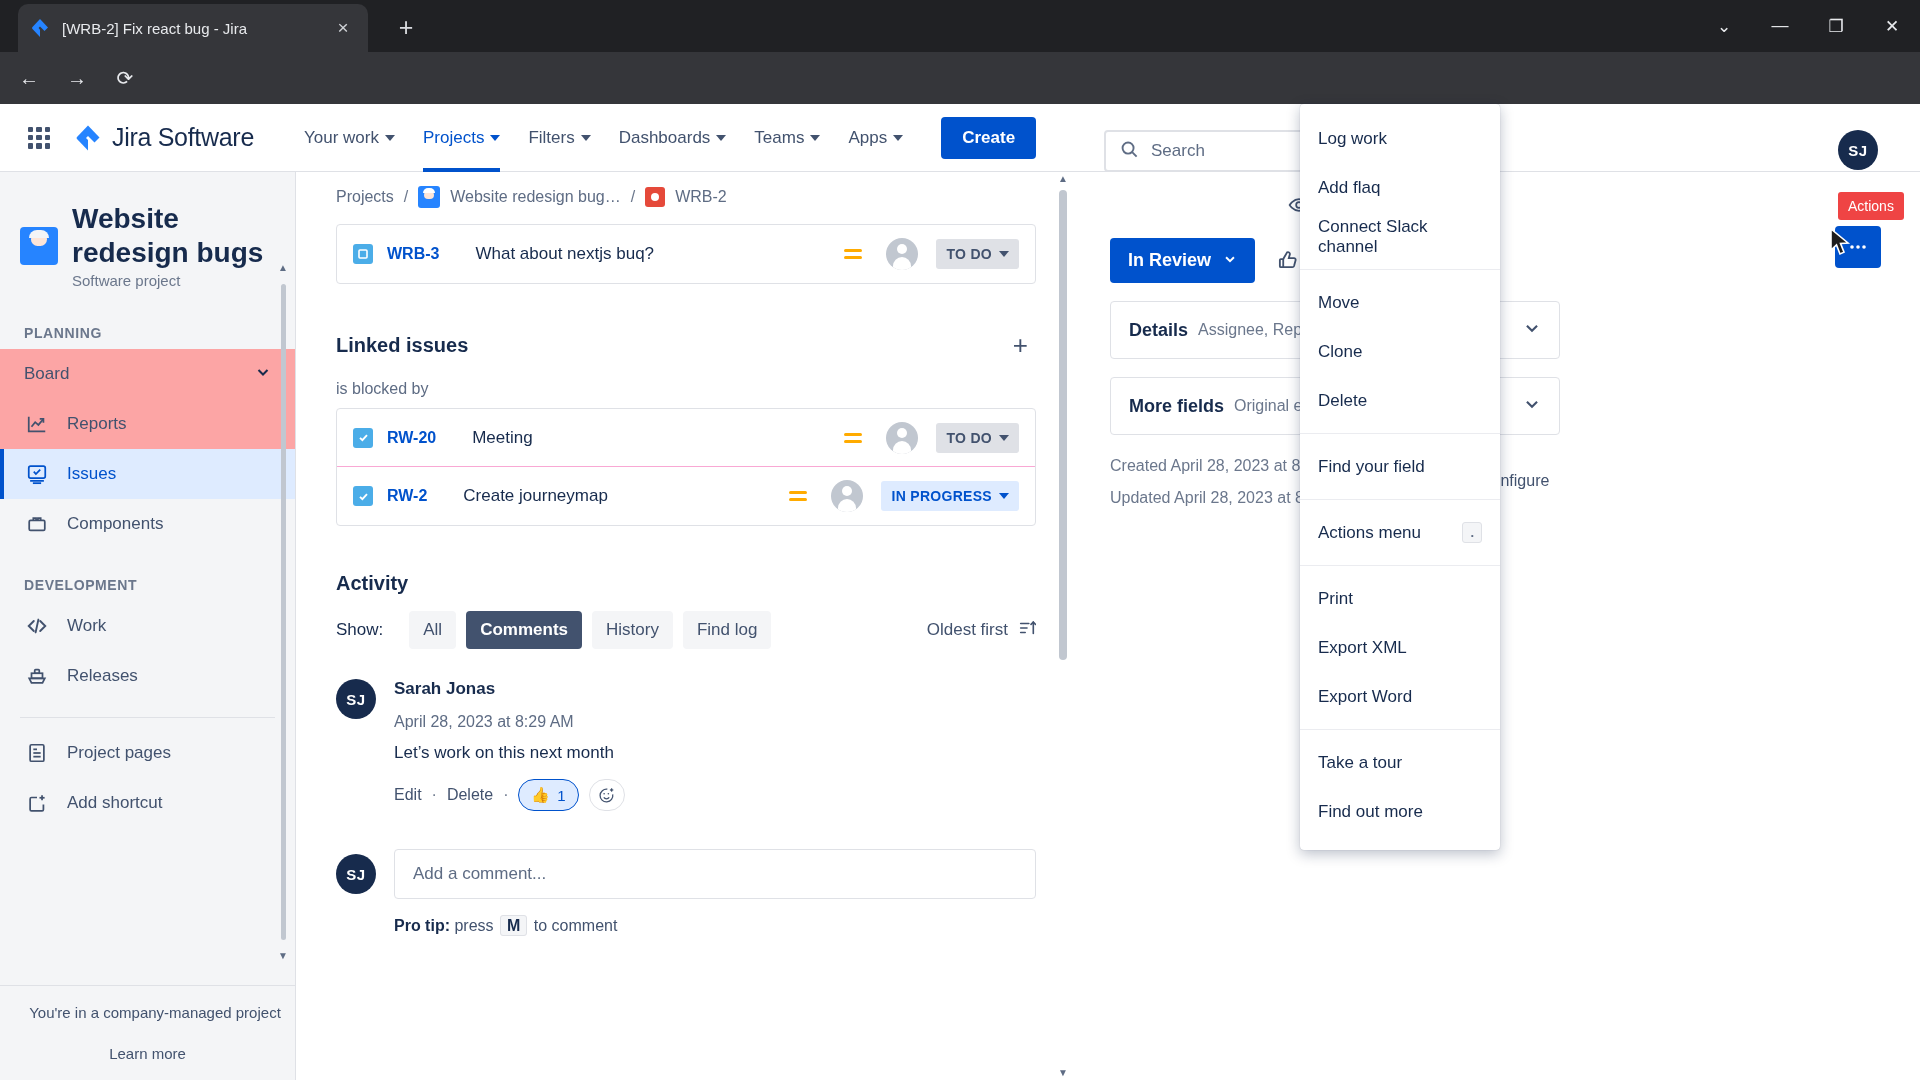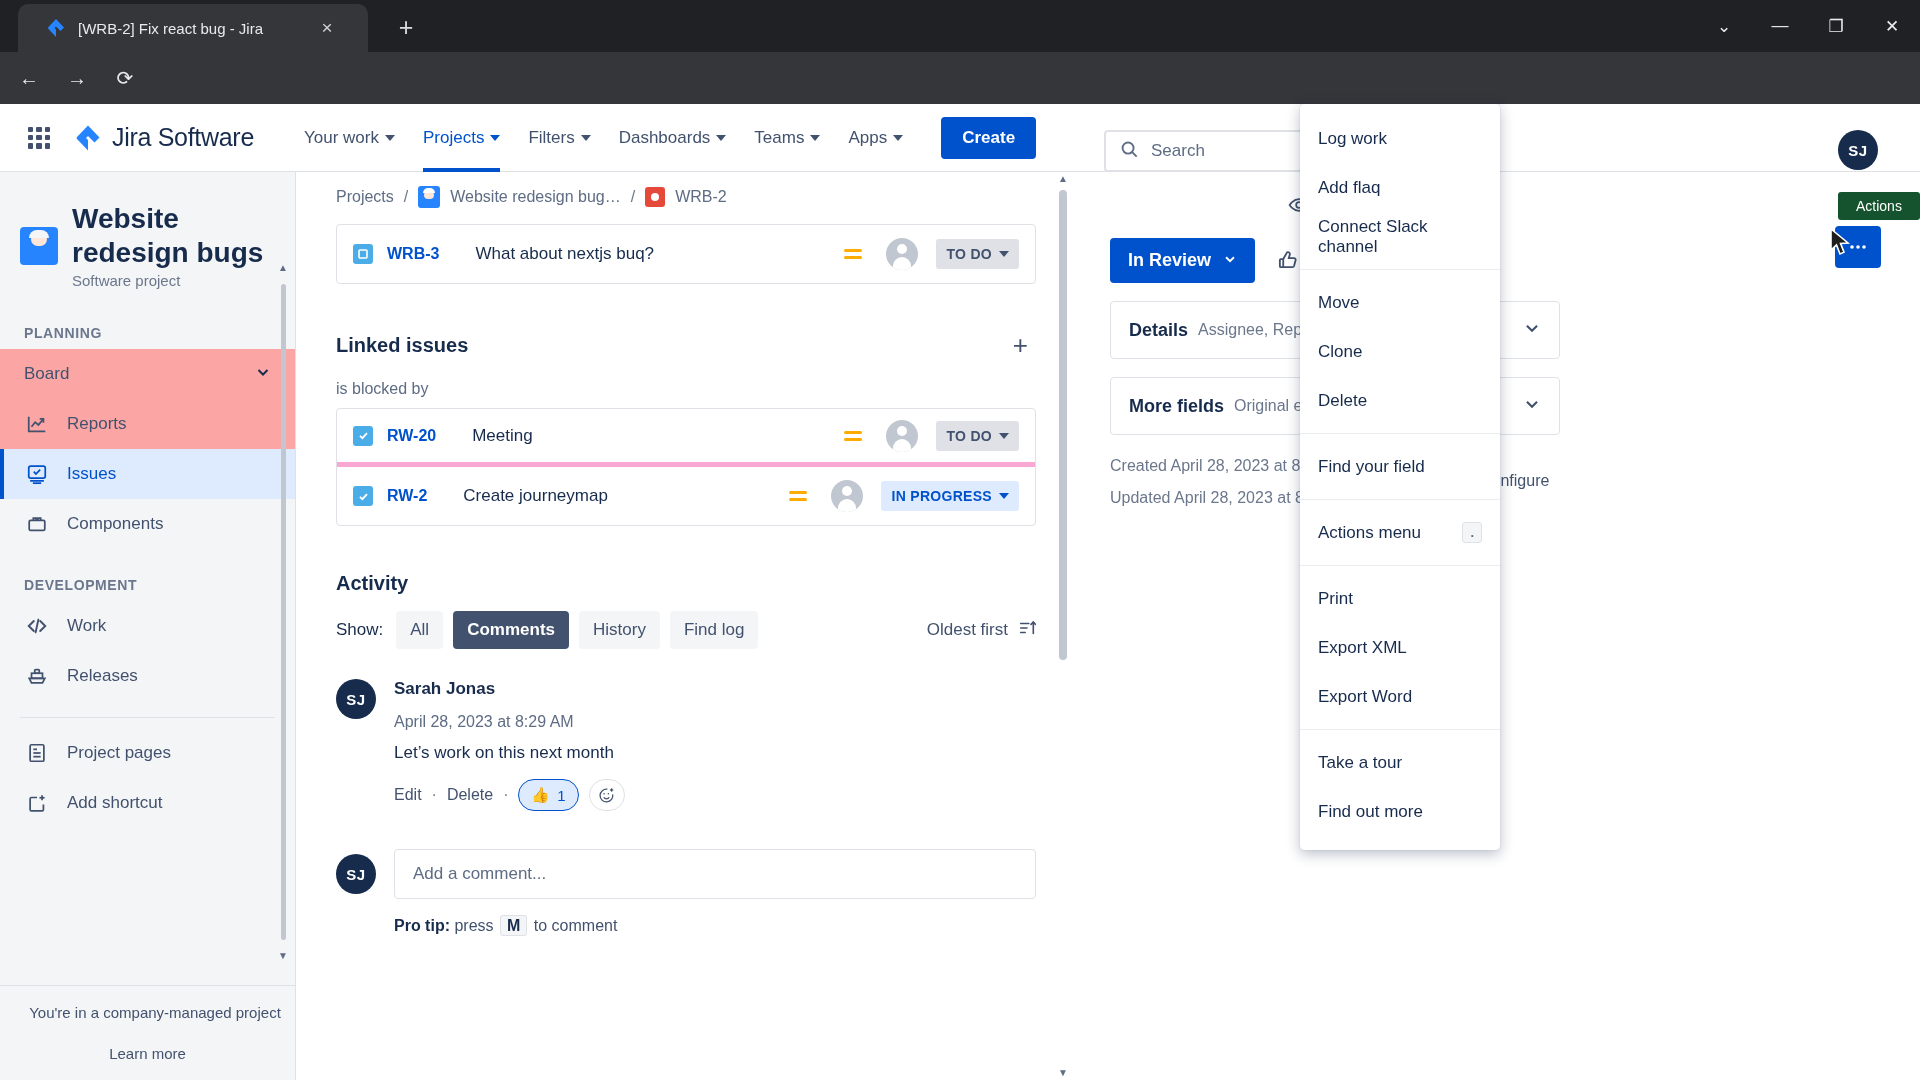--- a/index.html
+++ b/index.html
@@ -8,21 +8,21 @@
     font-family: "Liberation Sans", sans-serif;
     overflow: hidden; background: #fff;
   }
   #root { position: relative; width: 1920px; height: 1080px; }
 
   
   .browser-top { position: absolute; left: 0; top: 0; width: 1920px; height: 52px; background: #202124; }
   .tab {
     position: absolute; left: 18px; top: 4px; width: 350px; height: 48px;
     background: #35363a; border-radius: 10px 10px 0 0;
-    display: flex; align-items: center; padding: 0 28px;
+    display: flex; align-items: center; padding: 0 12px;
   }
   .tab-favicon { width: 20px; height: 20px; margin-right: 12px; flex: 0 0 auto; position: relative; }
   .tab-title {
     color: #e8eaed; font-size: 15px; white-space: nowrap; overflow: hidden;
     text-overflow: ellipsis; flex: 1 1 auto;
   }
   .tab-close {
     width: 26px; height: 26px; flex: 0 0 auto; color: #cfd2d6; font-size: 19px;
     display: flex; align-items: center; justify-content: center; border-radius: 50%;
   }
@@ -127,21 +127,21 @@
   .bc-proj-ico { width: 22px; height: 22px; border-radius: 3px; background: #2684ff; position: relative; overflow: hidden; flex: 0 0 auto; }
   .bc-proj-ico::before { content:''; position:absolute; left:6px; top:4px; width:10px; height:9px; background:#fde5d8; border-radius:5px 5px 4px 4px; }
   .bc-proj-ico::after { content:''; position:absolute; left:5px; top:2px; width:12px; height:5px; background:#fff; border-radius:6px 6px 0 0; }
   .bc-bug-ico { width: 20px; height: 20px; border-radius: 3px; background: #e5493a; display: flex; align-items: center; justify-content: center; flex: 0 0 auto; }
   .bc-bug-ico i { width: 8px; height: 8px; border-radius: 50%; background: #fff; display: block; }
 
   .issue-card {
     margin: 16px 0 0 40px; width: 700px; border: 1px solid #dfe1e6; border-radius: 4px; background: #fff;
   }
   .issue-row {
-    display: flex; align-items: center; height: 58px; padding: 0 16px; border-bottom: 5px solid #f9a8d4;
+    display: flex; align-items: center; height: 58px; padding: 0 16px; border-bottom: 1px solid #f9a8d4;
   }
   .issue-row:last-child { border-bottom: none; }
   .type-ico { width: 20px; height: 20px; border-radius: 3px; flex: 0 0 auto; display:flex; align-items:center; justify-content:center; }
   .type-ico.story { background: #4bade8; }
   .type-ico.task { background: #4bade8; }
   .issue-key { font-size: 16px; color: #0052cc; font-weight: bold; margin-left: 14px; white-space: nowrap; }
   .issue-summary { font-size: 17px; color: #172b4d; margin-left: 36px; flex: 1 1 auto; white-space: nowrap; overflow: hidden; text-overflow: ellipsis; }
   .prio { width: 18px; flex: 0 0 auto; display: flex; flex-direction: column; gap: 4px; margin-right: 24px; }
   .prio i { display: block; height: 3px; border-radius: 2px; background: #ffab00; }
   .prio i:nth-child(1) { width: 18px; }
@@ -157,21 +157,21 @@
   .status-pill.inprogress { background: #deebff; color: #0052cc; }
   .status-pill .caret { border-top-color: currentColor; }
 
   .section-title-row { display: flex; align-items: center; width: 700px; margin: 44px 0 0 40px; }
   .section-title { font-size: 20px; font-weight: bold; color: #172b4d; flex: 1 1 auto; }
   .add-link { font-size: 26px; color: #42526e; line-height: 1; padding: 4px 8px; }
   .link-type { font-size: 16px; color: #5e6c84; margin: 18px 0 10px 40px; }
 
   .activity-title { font-size: 20px; font-weight: bold; color: #172b4d; margin: 46px 0 0 40px; }
   .activity-bar { display: flex; align-items: center; gap: 10px; margin: 16px 0 0 40px; width: 700px; }
-  .show-label { font-size: 17px; color: #172b4d; margin-right: 3px; }
+  .show-label { font-size: 17px; color: #172b4d; margin-right: 16px; }
   .chip { font-size: 17px; color: #42526e; background: #f4f5f7; border-radius: 4px; padding: 9px 14px; }
   .chip.active { background: #42526e; color: #fff; font-weight: bold; }
   .sort-btn { margin-left: auto; display: flex; align-items: center; gap: 10px; font-size: 17px; color: #42526e; }
 
   .comment { display: flex; gap: 18px; margin: 30px 0 0 40px; width: 700px; }
   .cm-avatar {
     width: 40px; height: 40px; border-radius: 50%; background: #172b4d; color: #fff; flex: 0 0 auto;
     display: flex; align-items: center; justify-content: center; font-size: 15px; font-weight: bold; letter-spacing: 0.5px;
   }
   .cm-head { display: flex; align-items: baseline; gap: 14px; flex-direction: column; }
@@ -230,22 +230,22 @@
   .dd-item {
     display: flex; align-items: center; height: 49px; padding: 0 18px; font-size: 17px; color: #172b4d;
   }
   .dd-item .shortcut {
     margin-left: auto; background: #f4f5f7; border: 1px solid #dfe1e6; border-radius: 3px;
     font-size: 13px; color: #5e6c84; padding: 2px 7px; font-weight: bold;
   }
   .dd-sep { height: 1px; background: #ebecf0; margin: 8px 0; }
 
   .tooltip {
-    position: absolute; left: 1838px; top: 192px; background: #14532d; color: #fff;
-    font-size: 14px; border-radius: 3px; padding: 6px 18px; z-index: 70; white-space: nowrap;
+    position: absolute; left: 1838px; top: 192px; background: #ef4444; color: #fff;
+    font-size: 14px; border-radius: 3px; padding: 6px 10px; z-index: 70; white-space: nowrap;
   }
   .actions-btn {
     position: absolute; left: 1835px; top: 226px; width: 46px; height: 42px; background: #0052cc;
     border-radius: 4px; z-index: 65; display: flex; align-items: center; justify-content: center;
   }
   .cursor { position: absolute; left: 1829px; top: 228px; z-index: 80; }
 </style>
 </head>
 <body>
 

